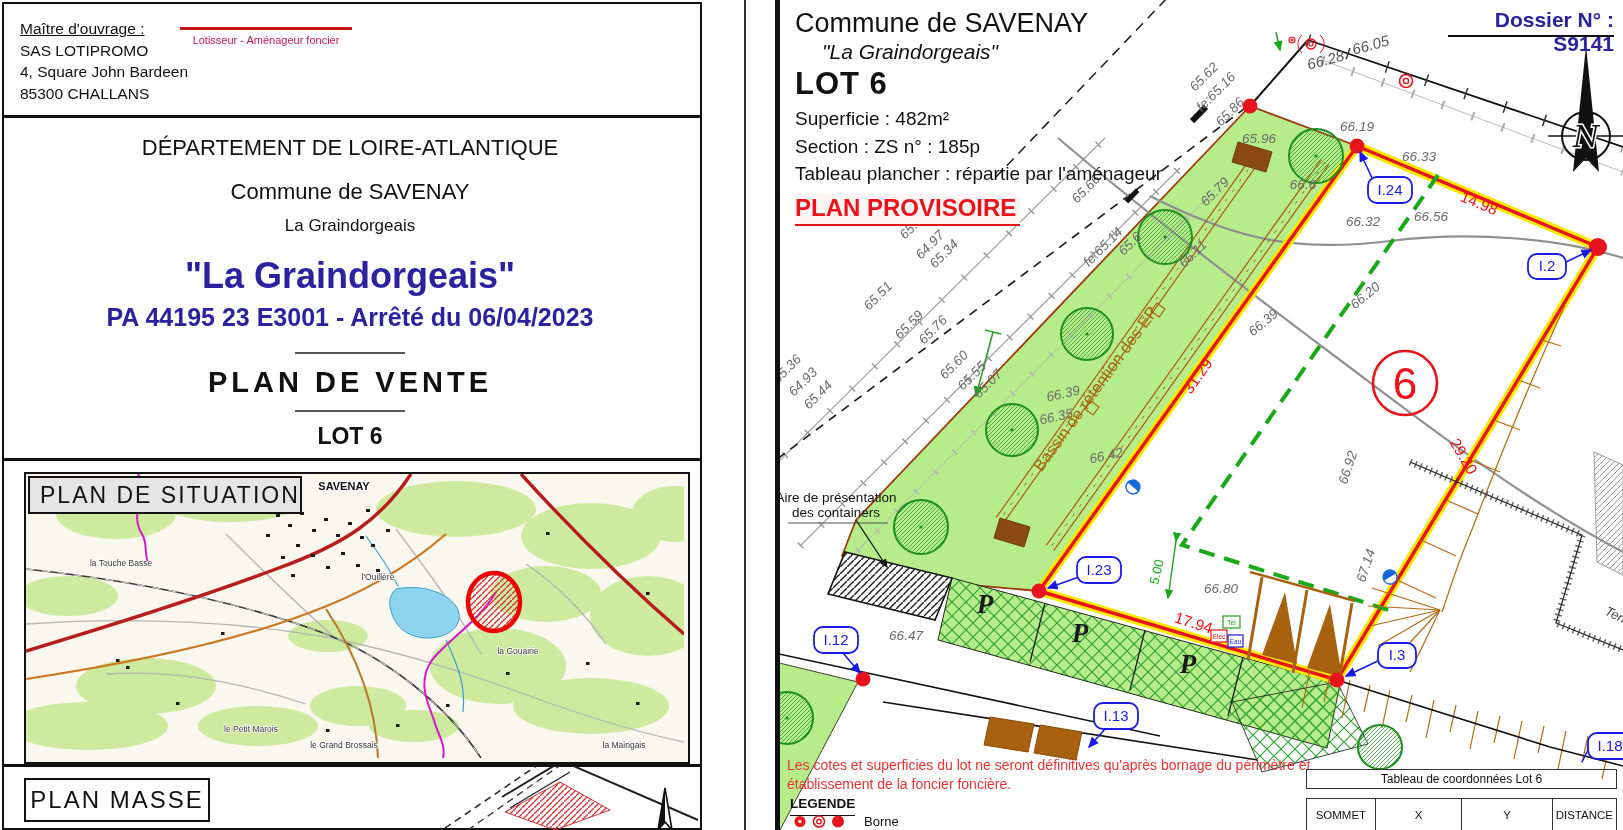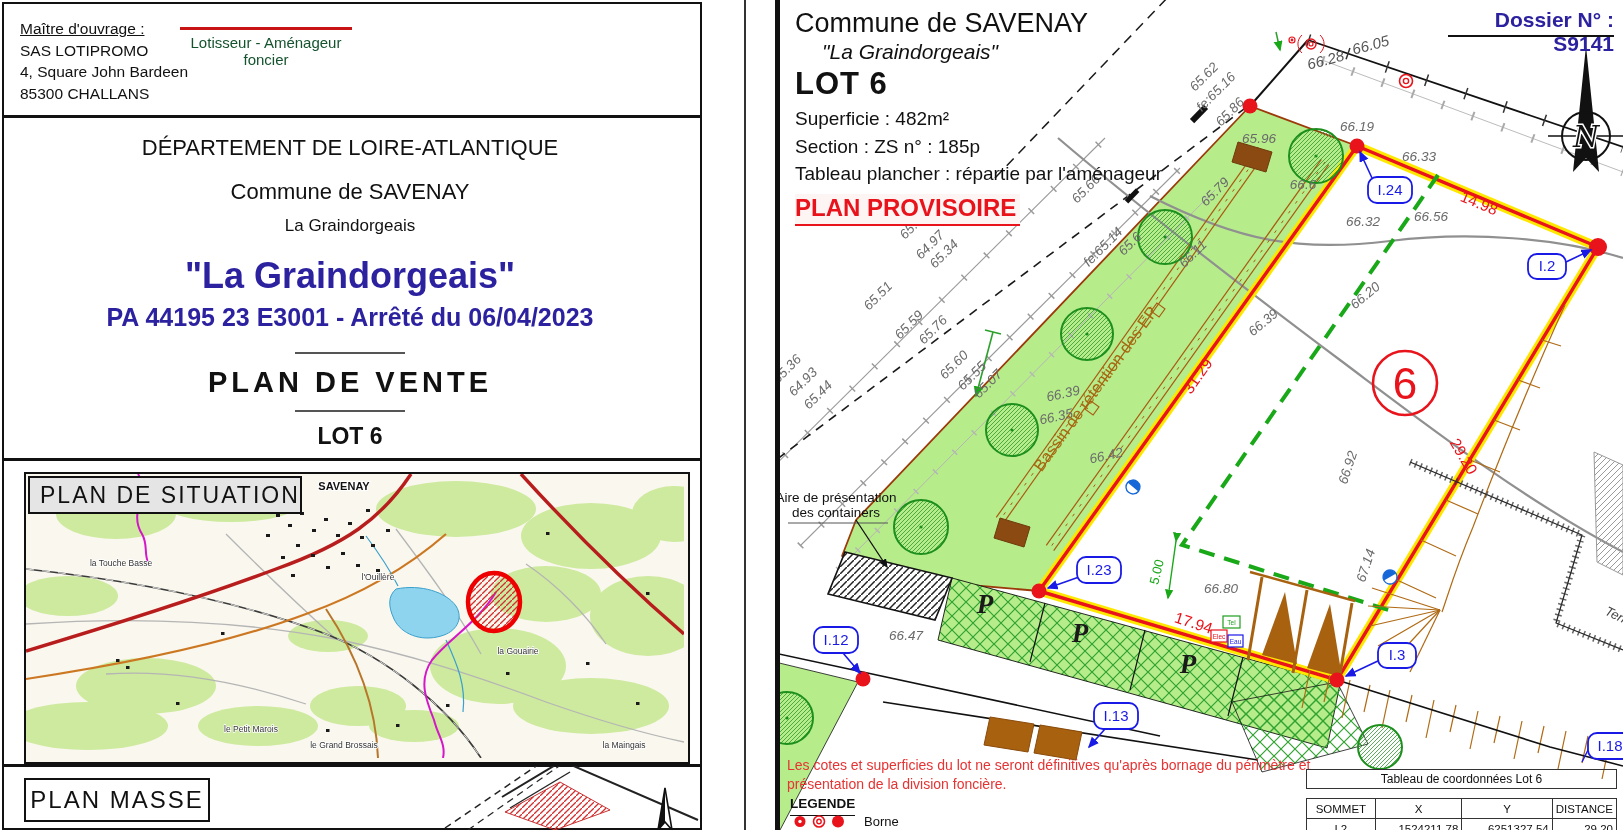--- a/index.html
+++ b/index.html
@@ -8,21 +8,21 @@
   .abs{position:absolute}
   
   .panel-left{position:absolute;left:2px;top:2px;width:696px;height:824px;border:2px solid #111;background:#fff}
   .divider{position:absolute;left:2px;width:698px;height:2.5px;background:#111}
   .owner{position:absolute;left:16px;top:14px;font-size:15.5px;line-height:21.5px}
   .owner .u{text-decoration:underline}
   .logo-box{position:absolute;left:172px;top:22px;width:180px;text-align:center}
   .logo-main{font-size:34px;font-weight:bold;letter-spacing:-1px}
   .logo-a{color:#1a1a1a}.logo-b{color:#8f8f8f}
   .logo-line{height:3px;background:#c81414;margin:1px 4px 4px 4px}
-  .logo-tag{font-size:15px;color:#14532d}
+  .logo-tag{font-size:11px;color:#be185d}
   .tl{position:absolute;left:0;width:700px;text-align:center}
   .t-dept{top:135px;font-size:22px}
   .t-com{top:179px;font-size:22px}
   .t-place{top:216px;font-size:17px}
   .t-big{top:255px;font-size:36px;font-weight:bold;color:#2c22a0}
   .t-pa{top:303px;font-size:25px;font-weight:bold;color:#2c22a0}
   .hr-s{position:absolute;left:295px;width:110px;height:2px;background:#555}
   .t-vente{top:366px;font-size:29px;font-weight:bold;letter-spacing:4px}
   .t-lot{top:423px;font-size:23px;font-weight:bold}
   .map-box{position:absolute;left:24px;top:472px;width:662px;height:288px;border:2px solid #111;background:#faf7ee}
@@ -44,21 +44,21 @@
   .dossier{left:1448px;top:8px;width:166px;text-align:right;font-size:21px;font-weight:bold;color:#2c22a0}
   .dossier-u{left:1448px;top:35px;width:166px;height:2px;background:#111}
   
   .note{left:787px;font-size:14px;color:#e63333}
   .legende{left:790px;top:796px;font-size:13.5px;font-weight:bold;border-bottom:1.5px solid #111;padding-bottom:4px}
   .borne-row{left:792px;top:814px;font-size:13px;display:flex;align-items:center;gap:16px}
   
   .coord{left:1306px;top:769px;width:311px;font-size:11.5px}
   .ct-title{border:1.5px solid #333;height:18px;line-height:18px;text-align:center;font-size:12px}
   .coord table{border-collapse:collapse;margin-top:9px;width:100%}
-  .coord td{border:1.2px solid #333;height:15px;padding:2px 3px;text-align:center}
+  .coord td{border:1.2px solid #333;height:15px;padding:8px 3px;text-align:center}
   .coord .num{text-align:right}
   
   .spot{font-style:italic;font-size:13.5px;fill:#6a6a6a;text-anchor:middle}
   .roadspot{font-style:italic;font-size:15px;fill:#555;text-anchor:middle}
   .rdim{font-size:15.5px;fill:#e8131b;text-anchor:middle}
   .gdim{font-size:13px;fill:#18a818;text-anchor:middle}
   .vtxt{font-size:15px;fill:#1a1ae6;text-anchor:middle}
   .ptxt{font-style:italic;font-weight:bold;font-size:27px;fill:#1a1a1a;text-anchor:middle;font-family:"Liberation Serif",serif}
   .basintxt{font-size:16.5px;fill:#a56a10;text-anchor:middle}
   .aire{font-size:13.5px;fill:#111;text-anchor:middle}
@@ -543,21 +543,21 @@
 <div class="abs rp-place">"La Graindorgeais"</div>
 <div class="abs rp-lot">LOT 6</div>
 <div class="abs rp-line rp-sup">Superficie :  482m²</div>
 <div class="abs rp-line rp-sec">Section :  ZS      n° :  185p</div>
 <div class="abs rp-line rp-sur">Tableau plancher : répartie par l'aménageur</div>
 <div class="abs rp-prov">PLAN PROVISOIRE</div>
 <div class="abs dossier">Dossier N° : S9141</div>
 <div class="abs dossier-u"></div>
 
 <div class="abs note" style="top:757px">Les cotes et superficies du lot ne seront définitives qu'après bornage du périmètre et</div>
-<div class="abs note" style="top:776px">présentation de la division foncière.</div>
+<div class="abs note" style="top:776px">établissement de la foncier foncière.</div>
 <div class="abs legende">LEGENDE</div>
 <div class="abs borne-row">
   <svg width="56" height="15">
     <circle cx="8" cy="7.5" r="5.5" fill="#e8131b"></circle>
       <circle cx="8" cy="7.5" r="1.7" fill="#fff"></circle>
     <circle cx="27" cy="7.5" r="5.5" fill="none" stroke="#e8131b" stroke-width="1.6"></circle>
       <circle cx="27" cy="7.5" r="2.2" fill="none" stroke="#e8131b" stroke-width="1.4"></circle>
     <circle cx="46" cy="7.5" r="6" fill="#e8131b"></circle>
   </svg>
   <span>Borne</span>

